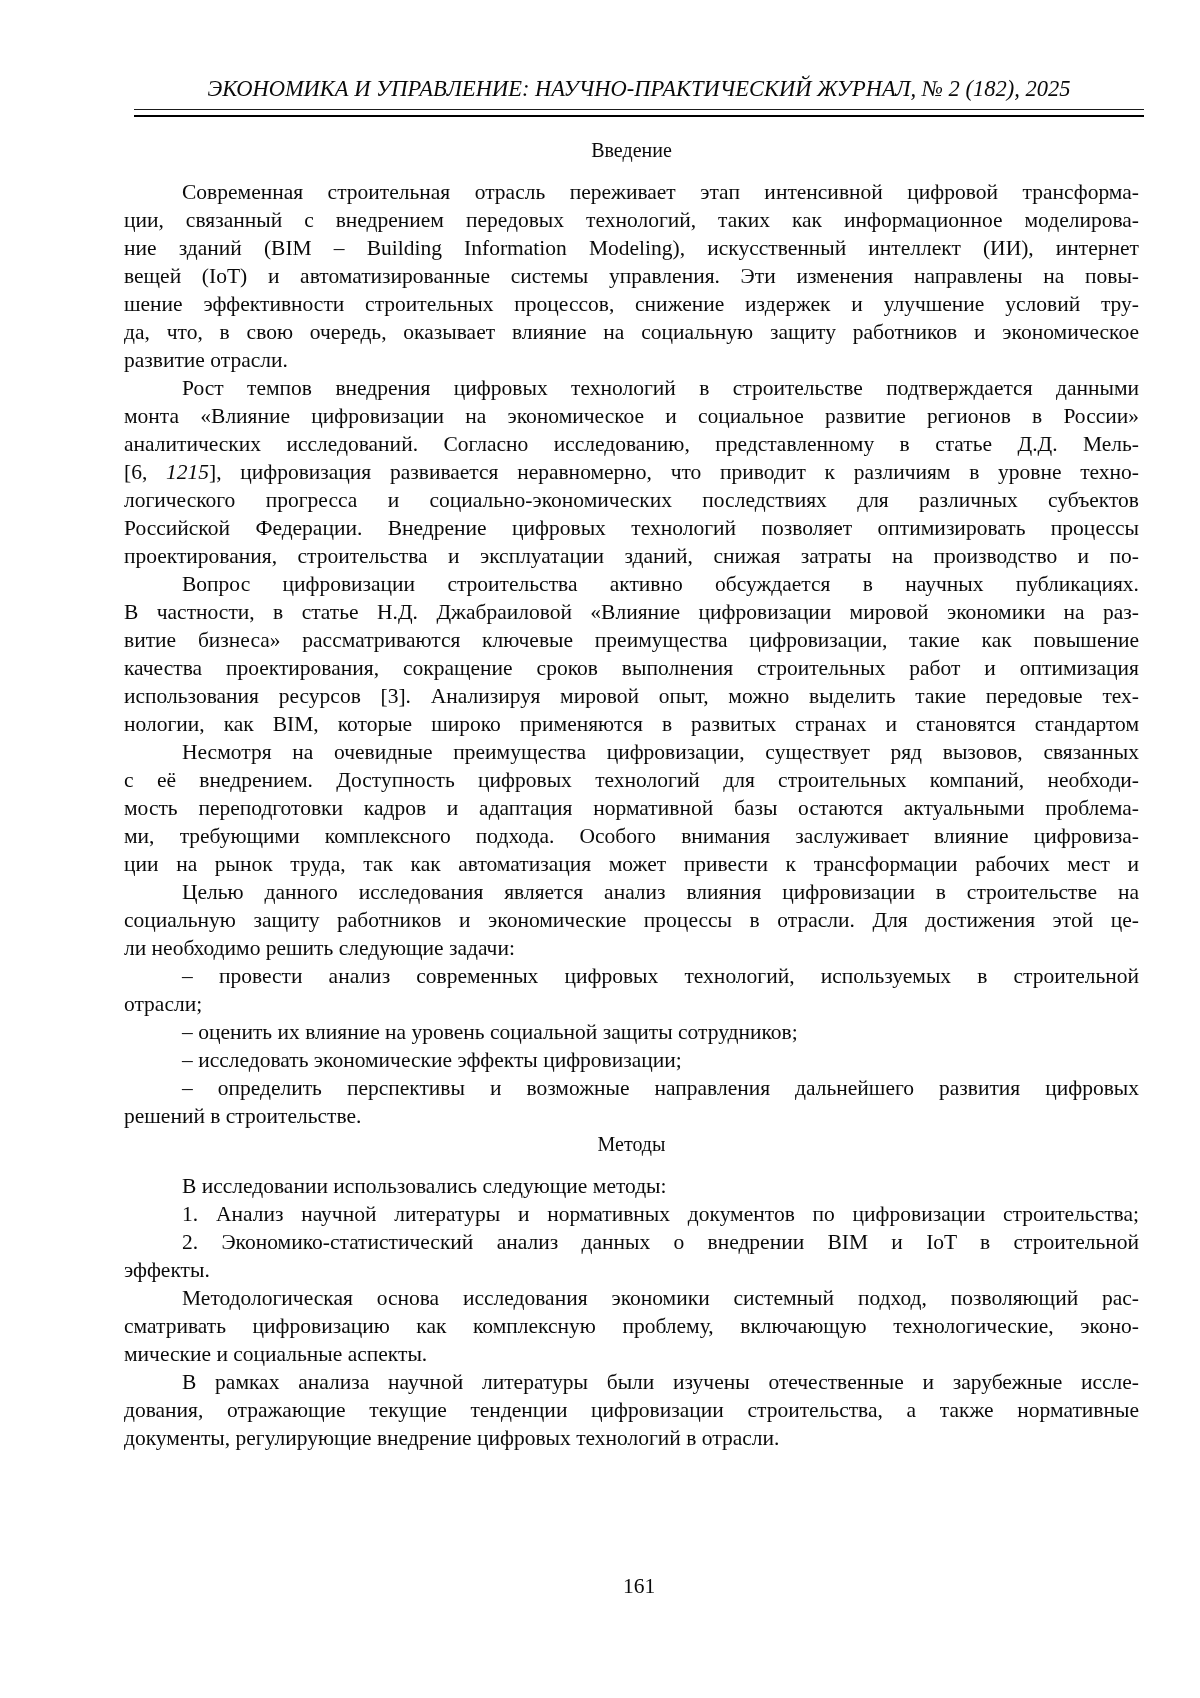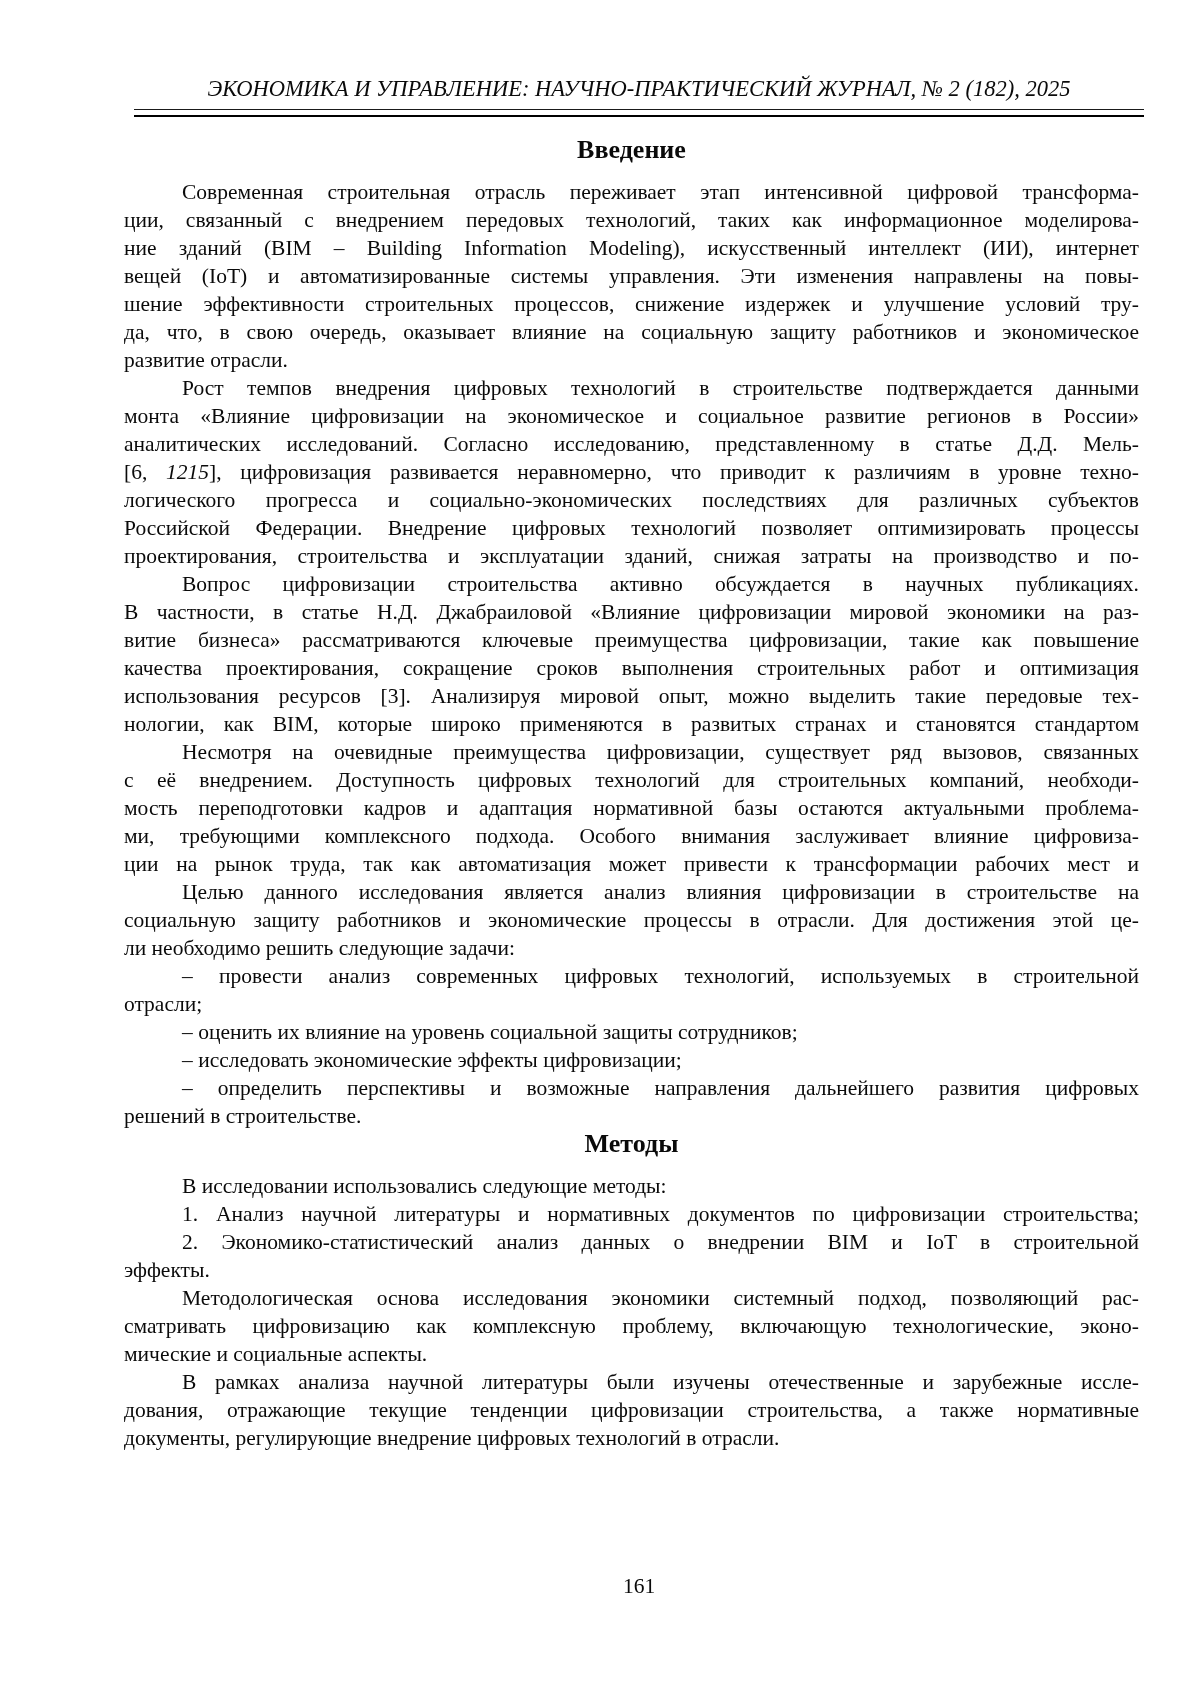--- a/index.html
+++ b/index.html
@@ -35,22 +35,22 @@
   }
   .content {
     position: absolute;
     top: 136px;
     left: 100px;
     width: 1015px;
     font-size: 21.5px;
     line-height: 28px;
   }
   .section-heading {
-    font-size: 26px;
-    font-weight: bold;
+    font-size: 20px;
+    font-weight: normal;
     text-align: center;
     margin: 0 0 14px 0;
     line-height: 28px;
   }
   .paragraph { margin: 0; }
   .line {
     text-align: justify;
     text-align-last: justify;
     white-space: nowrap;
   }

